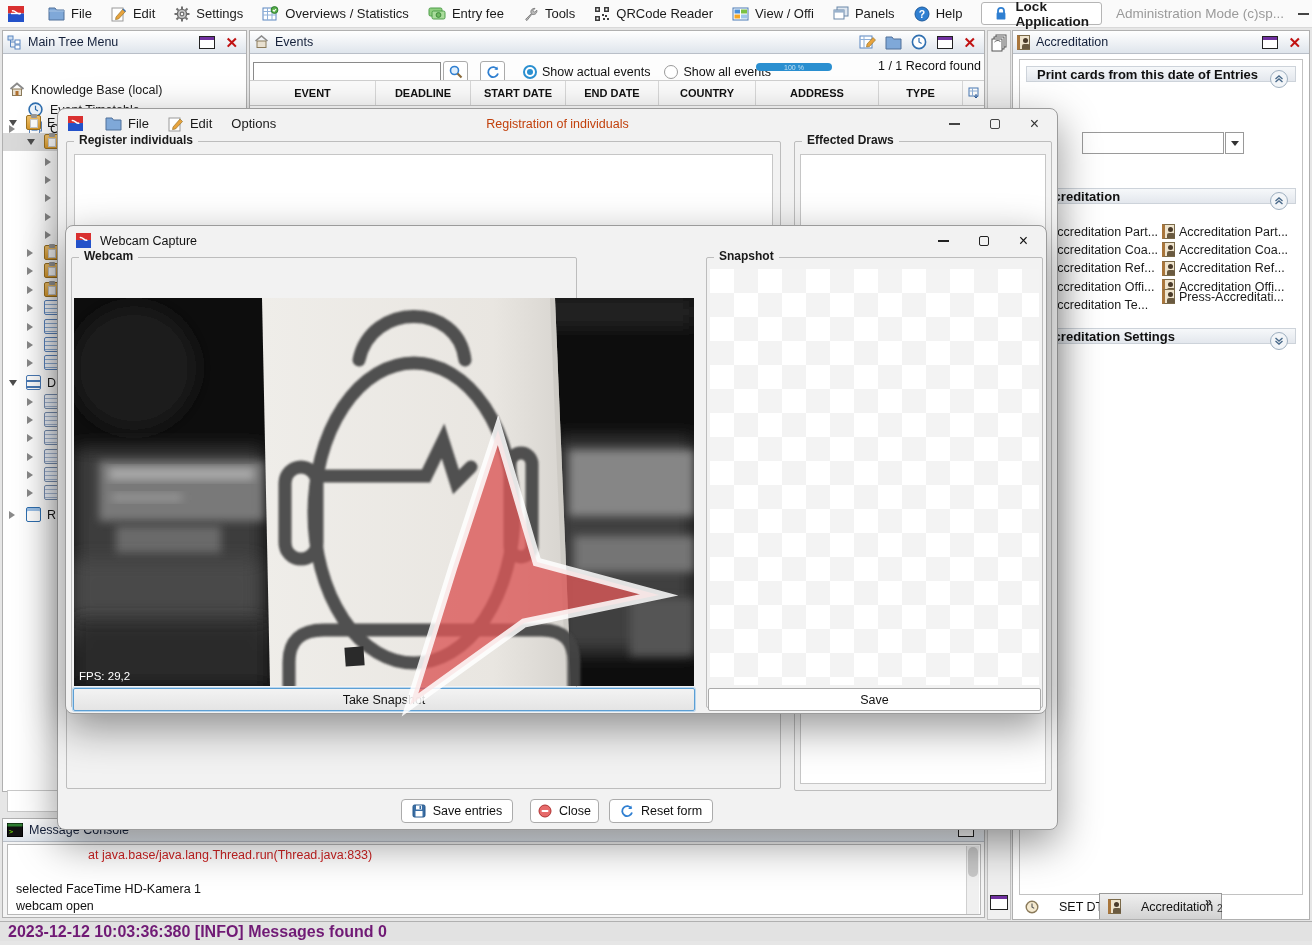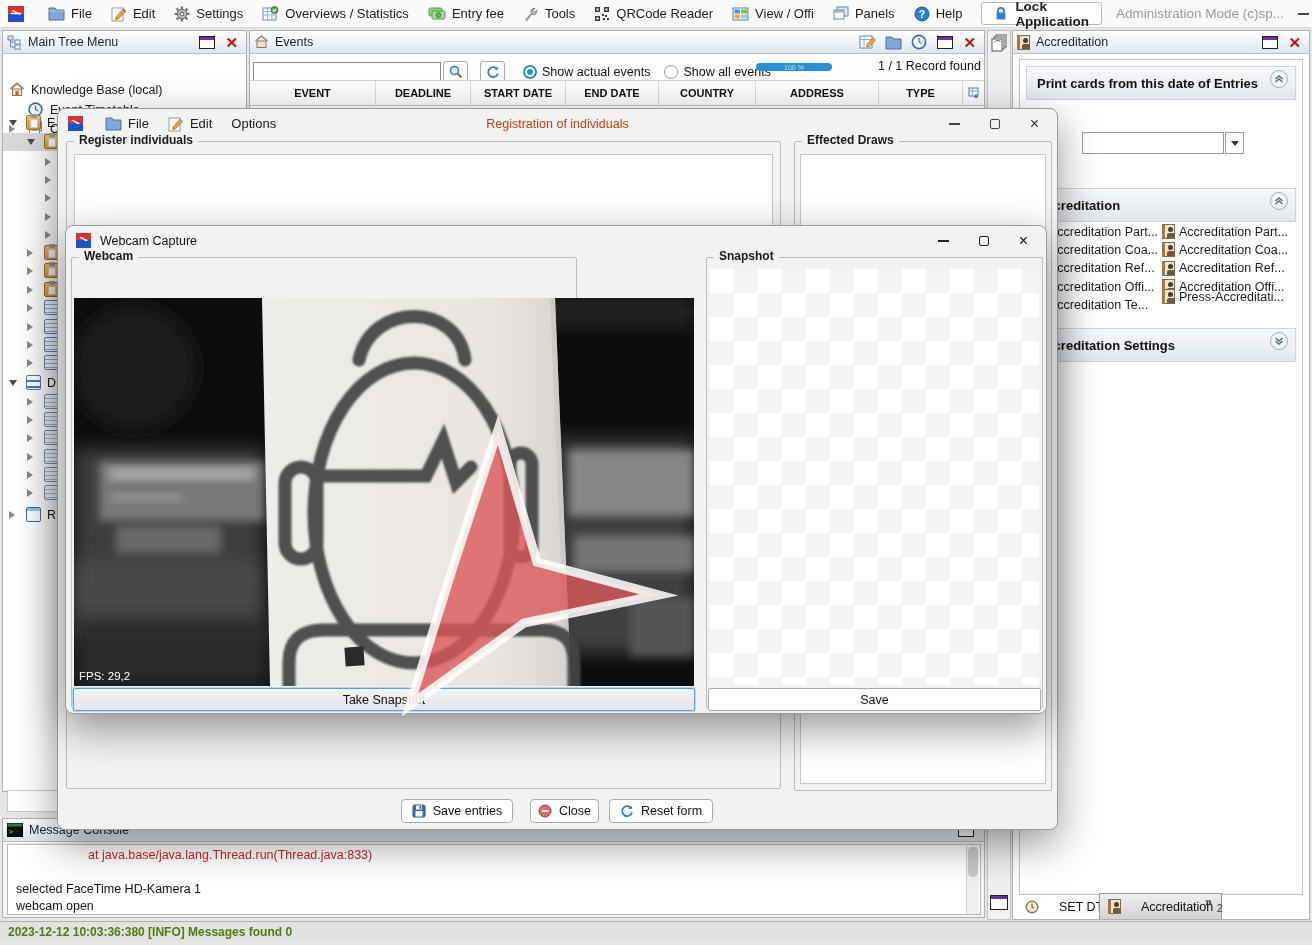--- a/index.html
+++ b/index.html
@@ -58,21 +58,21 @@
   .grp{position:absolute;border:1px solid #bdbdbd;border-radius:2px}
   .grp-lbl{position:absolute;top:-9px;left:7px;background:#f2f2f2;padding:0 5px;font-size:12px;font-weight:bold;color:#1a1a1a;white-space:nowrap}
   .whitebox{position:absolute;background:#fff;border:1px solid #c6c6c6}
 
   .checker{background-color:#fff;background-image:
     linear-gradient(45deg,#f3f3f3 25%,transparent 25%,transparent 75%,#f3f3f3 75%),
     linear-gradient(45deg,#f3f3f3 25%,transparent 25%,transparent 75%,#f3f3f3 75%);
     background-position:0 0,24px 24px;background-size:48px 48px}
 
   
-  .sect-hdr{position:absolute;height:15px;background:linear-gradient(#f6f8fa,#e3e7ed);border:1px solid #cdd3da;display:flex;align-items:center;padding:16px 10px;font-size:13px;font-weight:bold;color:#101010}
+  .sect-hdr{position:absolute;height:15px;background:linear-gradient(#f6f8fa,#e3e7ed);border:1px solid #cdd3da;display:flex;align-items:center;padding:7px 10px;font-size:13px;font-weight:bold;color:#101010}
   .chev{position:absolute;width:18px;height:18px;border-radius:50%;border:1px solid #9fb0c0;background:#f2f5f8;display:flex;align-items:center;justify-content:center}
   .accr-item{position:absolute;height:17px;display:flex;align-items:center;gap:4px;font-size:12.5px;color:#1a1a1a;white-space:nowrap}
   .badge-ic{width:13px;height:15px;background:#efe4cd;border:1px solid #7a6a4a;border-left:3px solid #a9763c;position:relative;flex:none}
   .badge-ic:before{content:"";position:absolute;left:3px;top:2px;width:5px;height:5px;border-radius:50%;background:#4a3b2a}
   .badge-ic:after{content:"";position:absolute;left:1.5px;top:8px;width:8px;height:5px;border-radius:2px 2px 0 0;background:#6a5a40}
   .tab{position:absolute;height:23px;display:flex;align-items:center;gap:20px;font-size:12.5px;padding:0 8px;color:#111}
 
   
   .console-line{font-size:12.5px;color:#111;line-height:17px;white-space:pre}
   .err{color:#cc2222}
@@ -561,21 +561,21 @@
       <div class="console-line" style="height:17px"></div>
       <div class="console-line" style="padding-left:8px">selected FaceTime HD-Kamera 1</div>
       <div class="console-line" style="padding-left:8px">webcam open</div>
       <div class="abs" style="right:1px;top:1px;width:13px;height:68px;background:#f0f0f0;border-left:1px solid #d0d0d0">
         <div class="abs" style="left:1px;top:1px;width:10px;height:30px;background:#c8c8c8;border-radius:5px"></div>
       </div>
     </div>
   </div>
 
   <div class="abs" style="left:0;top:921px;width:1312px;height:20px;background:#e2e2e2;border-top:1px solid #b0b0b0;display:flex;align-items:center;padding-left:8px">
-    <span style="font-size:12px;font-weight:bold;color:#4d7c0f">2023-12-12 10:03:36:380 [INFO] Messages found 0</span>
+    <span style="font-size:16px;font-weight:bold;color:#701a75">2023-12-12 10:03:36:380 [INFO] Messages found 0</span>
   </div>
 
   <div class="dialog" style="left:57px;top:108px;width:1001px;height:722px;z-index:10">
     <div class="dlg-title">
       <svg width="15" height="15" viewBox="0 0 16 16">
           <rect width="16" height="7.5" y="0" fill="#d93030"></rect>
           <rect width="16" height="8.5" y="7.5" fill="#2351c9"></rect>
           <path d="M4 5 C7 3.5 9 9 12 7.5" stroke="#fff" stroke-width="1.6" fill="none"></path>
         </svg>
       <span class="tb-item" style="margin-left:22px">

